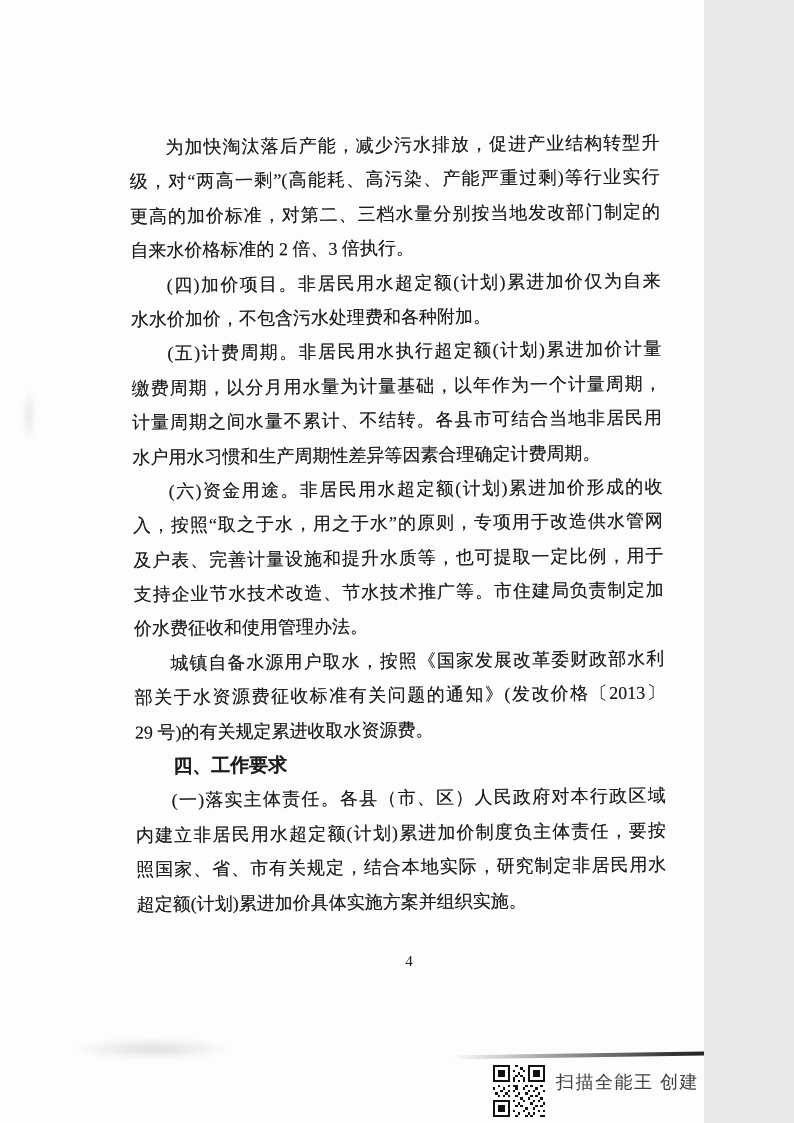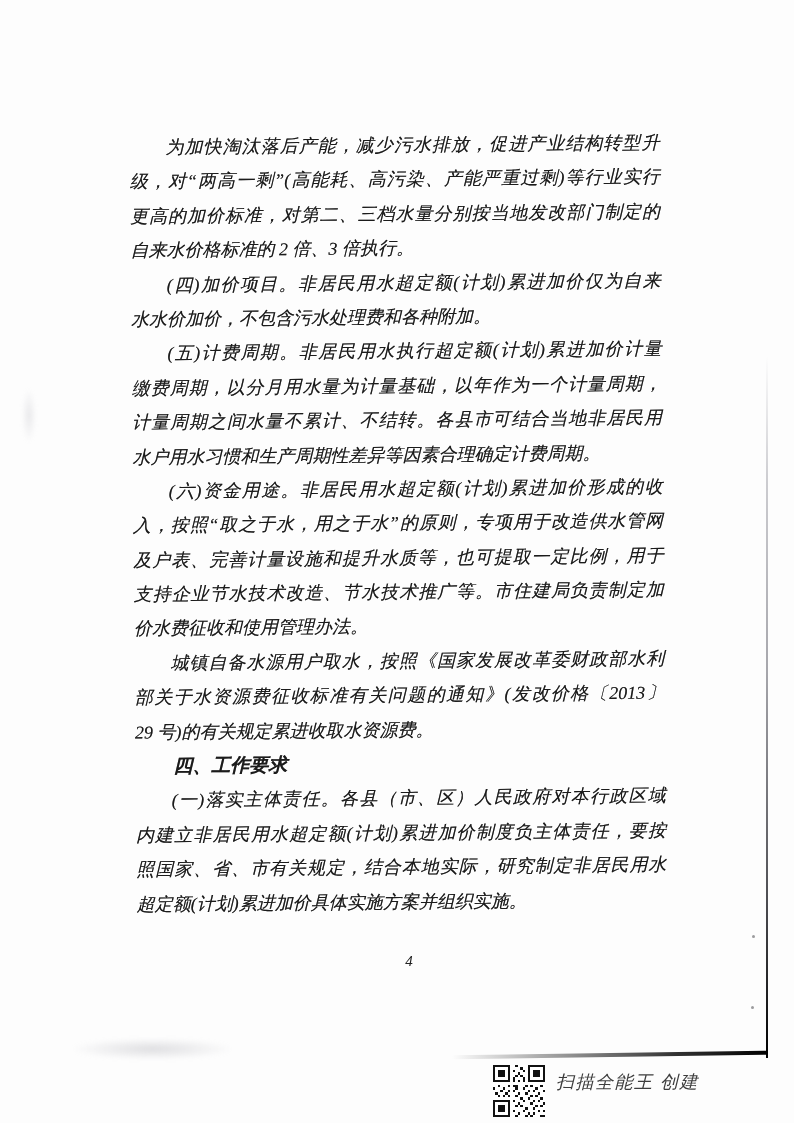--- a/index.html
+++ b/index.html
@@ -3,24 +3,23 @@
 <meta charset="utf-8">
 <style>
   html, body { margin: 0; padding: 0; }
   body {
     width: 794px; height: 1123px;
     background: #e9e9e9;
     font-family: "Liberation Serif", serif;
   }
   .page {
     position: relative;
-    width: 794px; height: 1123px;
+    width: 704px; height: 1123px;
     background: #fdfdfd;
     overflow: hidden;
-    font-style: italic;
   }
   
   .text-block {
     position: absolute;
     left: 133px; top: 128px; width: 530px;
     transform: rotate(-0.55deg);
     transform-origin: 50% 50%;
     color: #1b1b1b;
   }
   .text-line {

